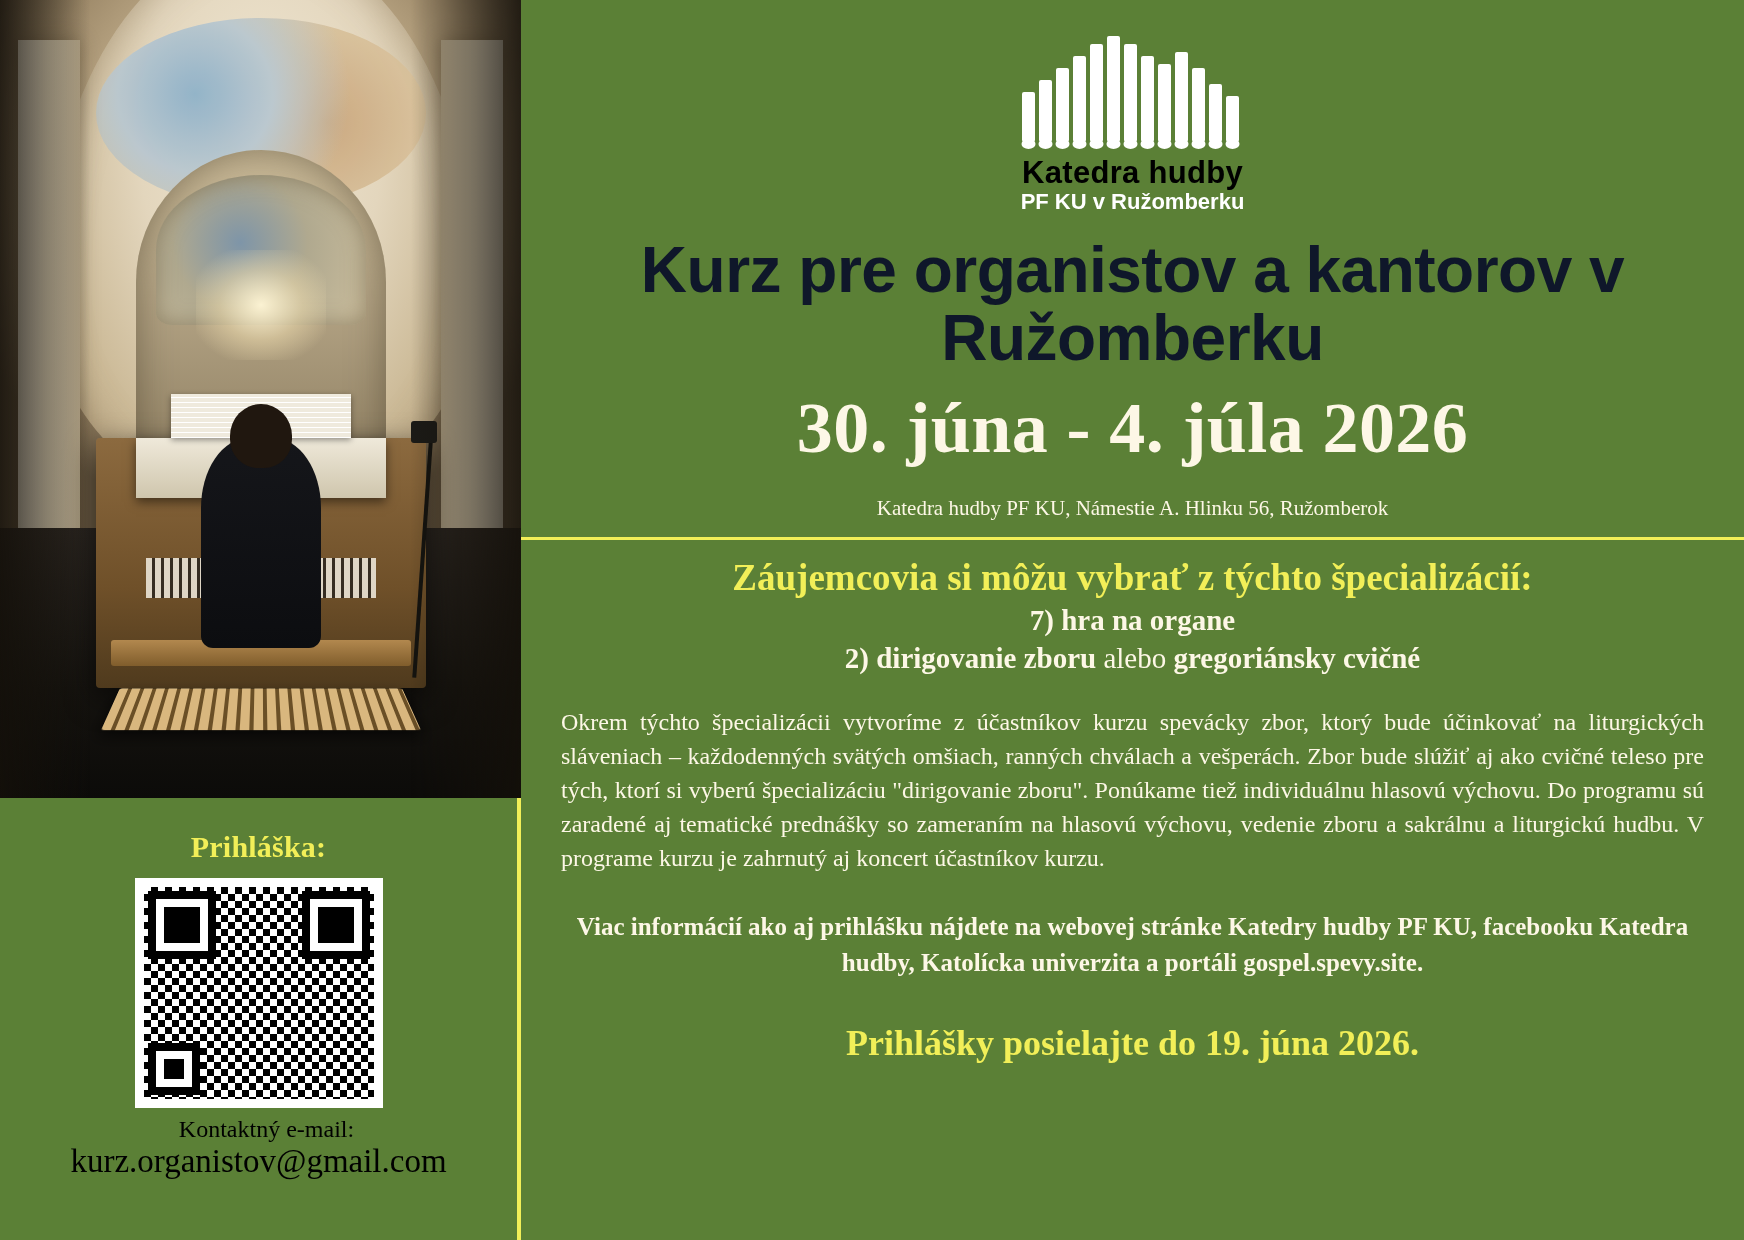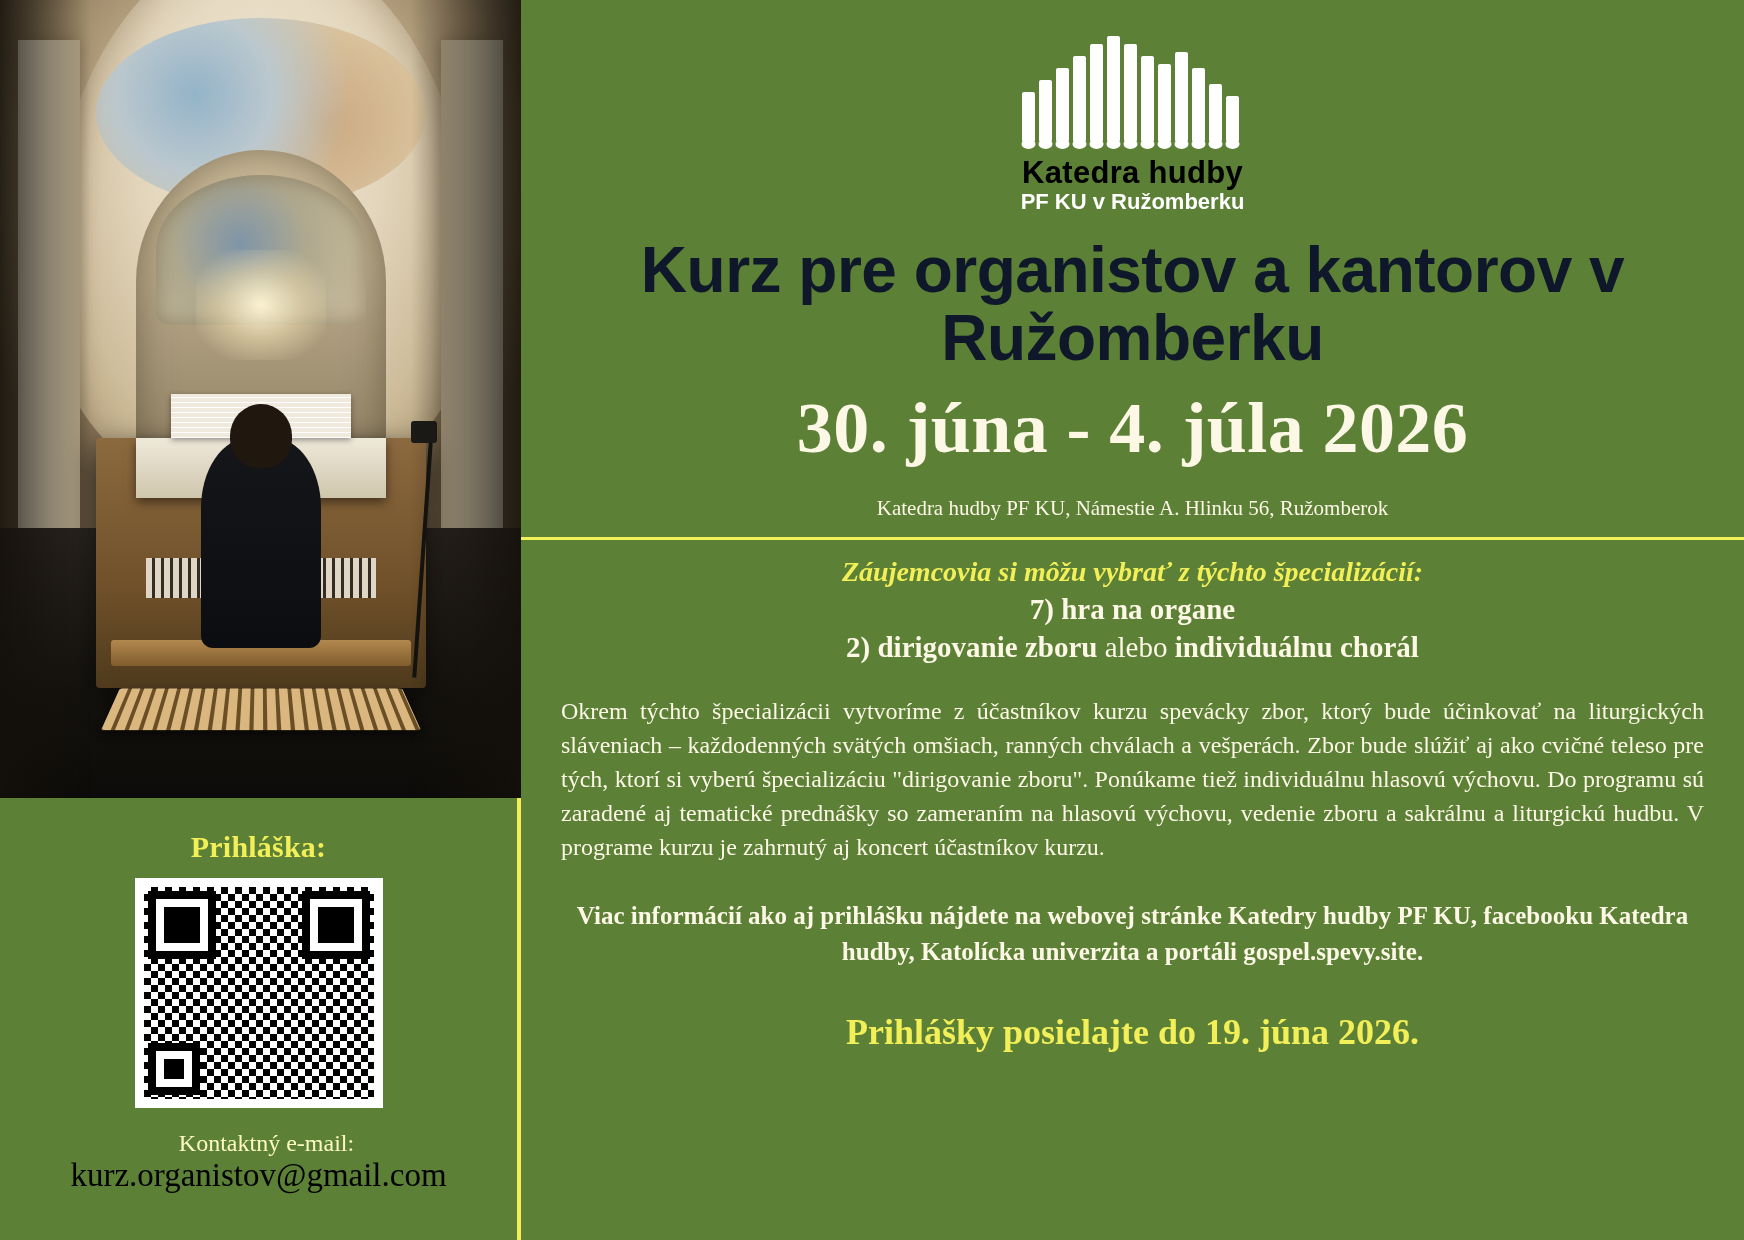--- a/index.html
+++ b/index.html
@@ -228,23 +228,23 @@
     background:
       linear-gradient(#000,#000) padding-box,
       #fff;
     border: 8px solid #000;
     box-shadow: inset 0 0 0 8px #fff;
   }
   .qr::before { left: 4px; top: 4px; }
   .qr::after  { right: 4px; top: 4px; }
   .qr > .eye3 { left: 4px; bottom: 4px; }
   .contact-label {
-    color: #fef9c3;
+    color: #000000;
     font-size: 24px;
-    margin-top: 22px;
+    margin-top: 8px;
     padding-left: 16px;
   }
   .contact-mail {
     color: #000000;
     font-size: 33px;
   }
 
   
   .right-col {
     flex: 1 1 auto;
@@ -303,23 +303,22 @@
     height: 3px;
     background: #f2ef58;
     margin: 0 -40px 0;
   }
   .spec {
     text-align: center;
     margin-top: 16px;
   }
   .spec-head {
     color: #f2ef58;
-    font-size: 28px;
-    font-weight: 700;
-    font-style: italic;
+    font-size: 37px;
+    font-weight: 700;
   }
   .spec-item {
     color: #fdf7e6;
     font-size: 29px;
     font-weight: 700;
     margin-top: 5px;
   }
   .spec-item .thin { font-weight: 400; }
   .body-par {
     color: #fdf7e6;
@@ -429,21 +428,21 @@
     <h1 class="title">Kurz pre organistov a kantorov v Ružomberku</h1>
     <div class="dates">30. júna - 4. júla 2026</div>
     <div class="address">Katedra hudby PF KU, Námestie A. Hlinku 56, Ružomberok</div>
 
     <div class="divider"></div>
 
     <div class="spec">
       <div class="spec-head">Záujemcovia si môžu vybrať z týchto špecializácií:</div>
       <div class="spec-item">7) hra na organe</div>
       <div class="spec-item">
-        <span>2) dirigovanie zboru</span><span class="thin"> alebo </span><span>individuálnu chorál</span>
+        <span>2) dirigovanie zboru</span><span class="thin"> alebo </span><span>gregoriánsky cvičné</span>
       </div>
     </div>
 
     <p class="body-par">Okrem týchto špecializácii vytvoríme z účastníkov kurzu spevácky zbor, ktorý bude účinkovať na liturgických sláveniach – každodenných svätých omšiach, ranných chválach a vešperách. Zbor bude slúžiť aj ako cvičné teleso pre tých, ktorí si vyberú špecializáciu "dirigovanie zboru". Ponúkame tiež individuálnu hlasovú výchovu. Do programu sú zaradené aj tematické prednášky so zameraním na hlasovú výchovu, vedenie zboru a sakrálnu a liturgickú hudbu. V programe kurzu je zahrnutý aj koncert účastníkov kurzu.</p>
 
     <p class="info-par">Viac informácií ako aj prihlášku nájdete na webovej stránke Katedry hudby PF KU, facebooku Katedra hudby, Katolícka univerzita a portáli gospel.spevy.site.</p>
 
     <div class="deadline">Prihlášky posielajte do 19. júna 2026.</div>
   </div>
 </div>

